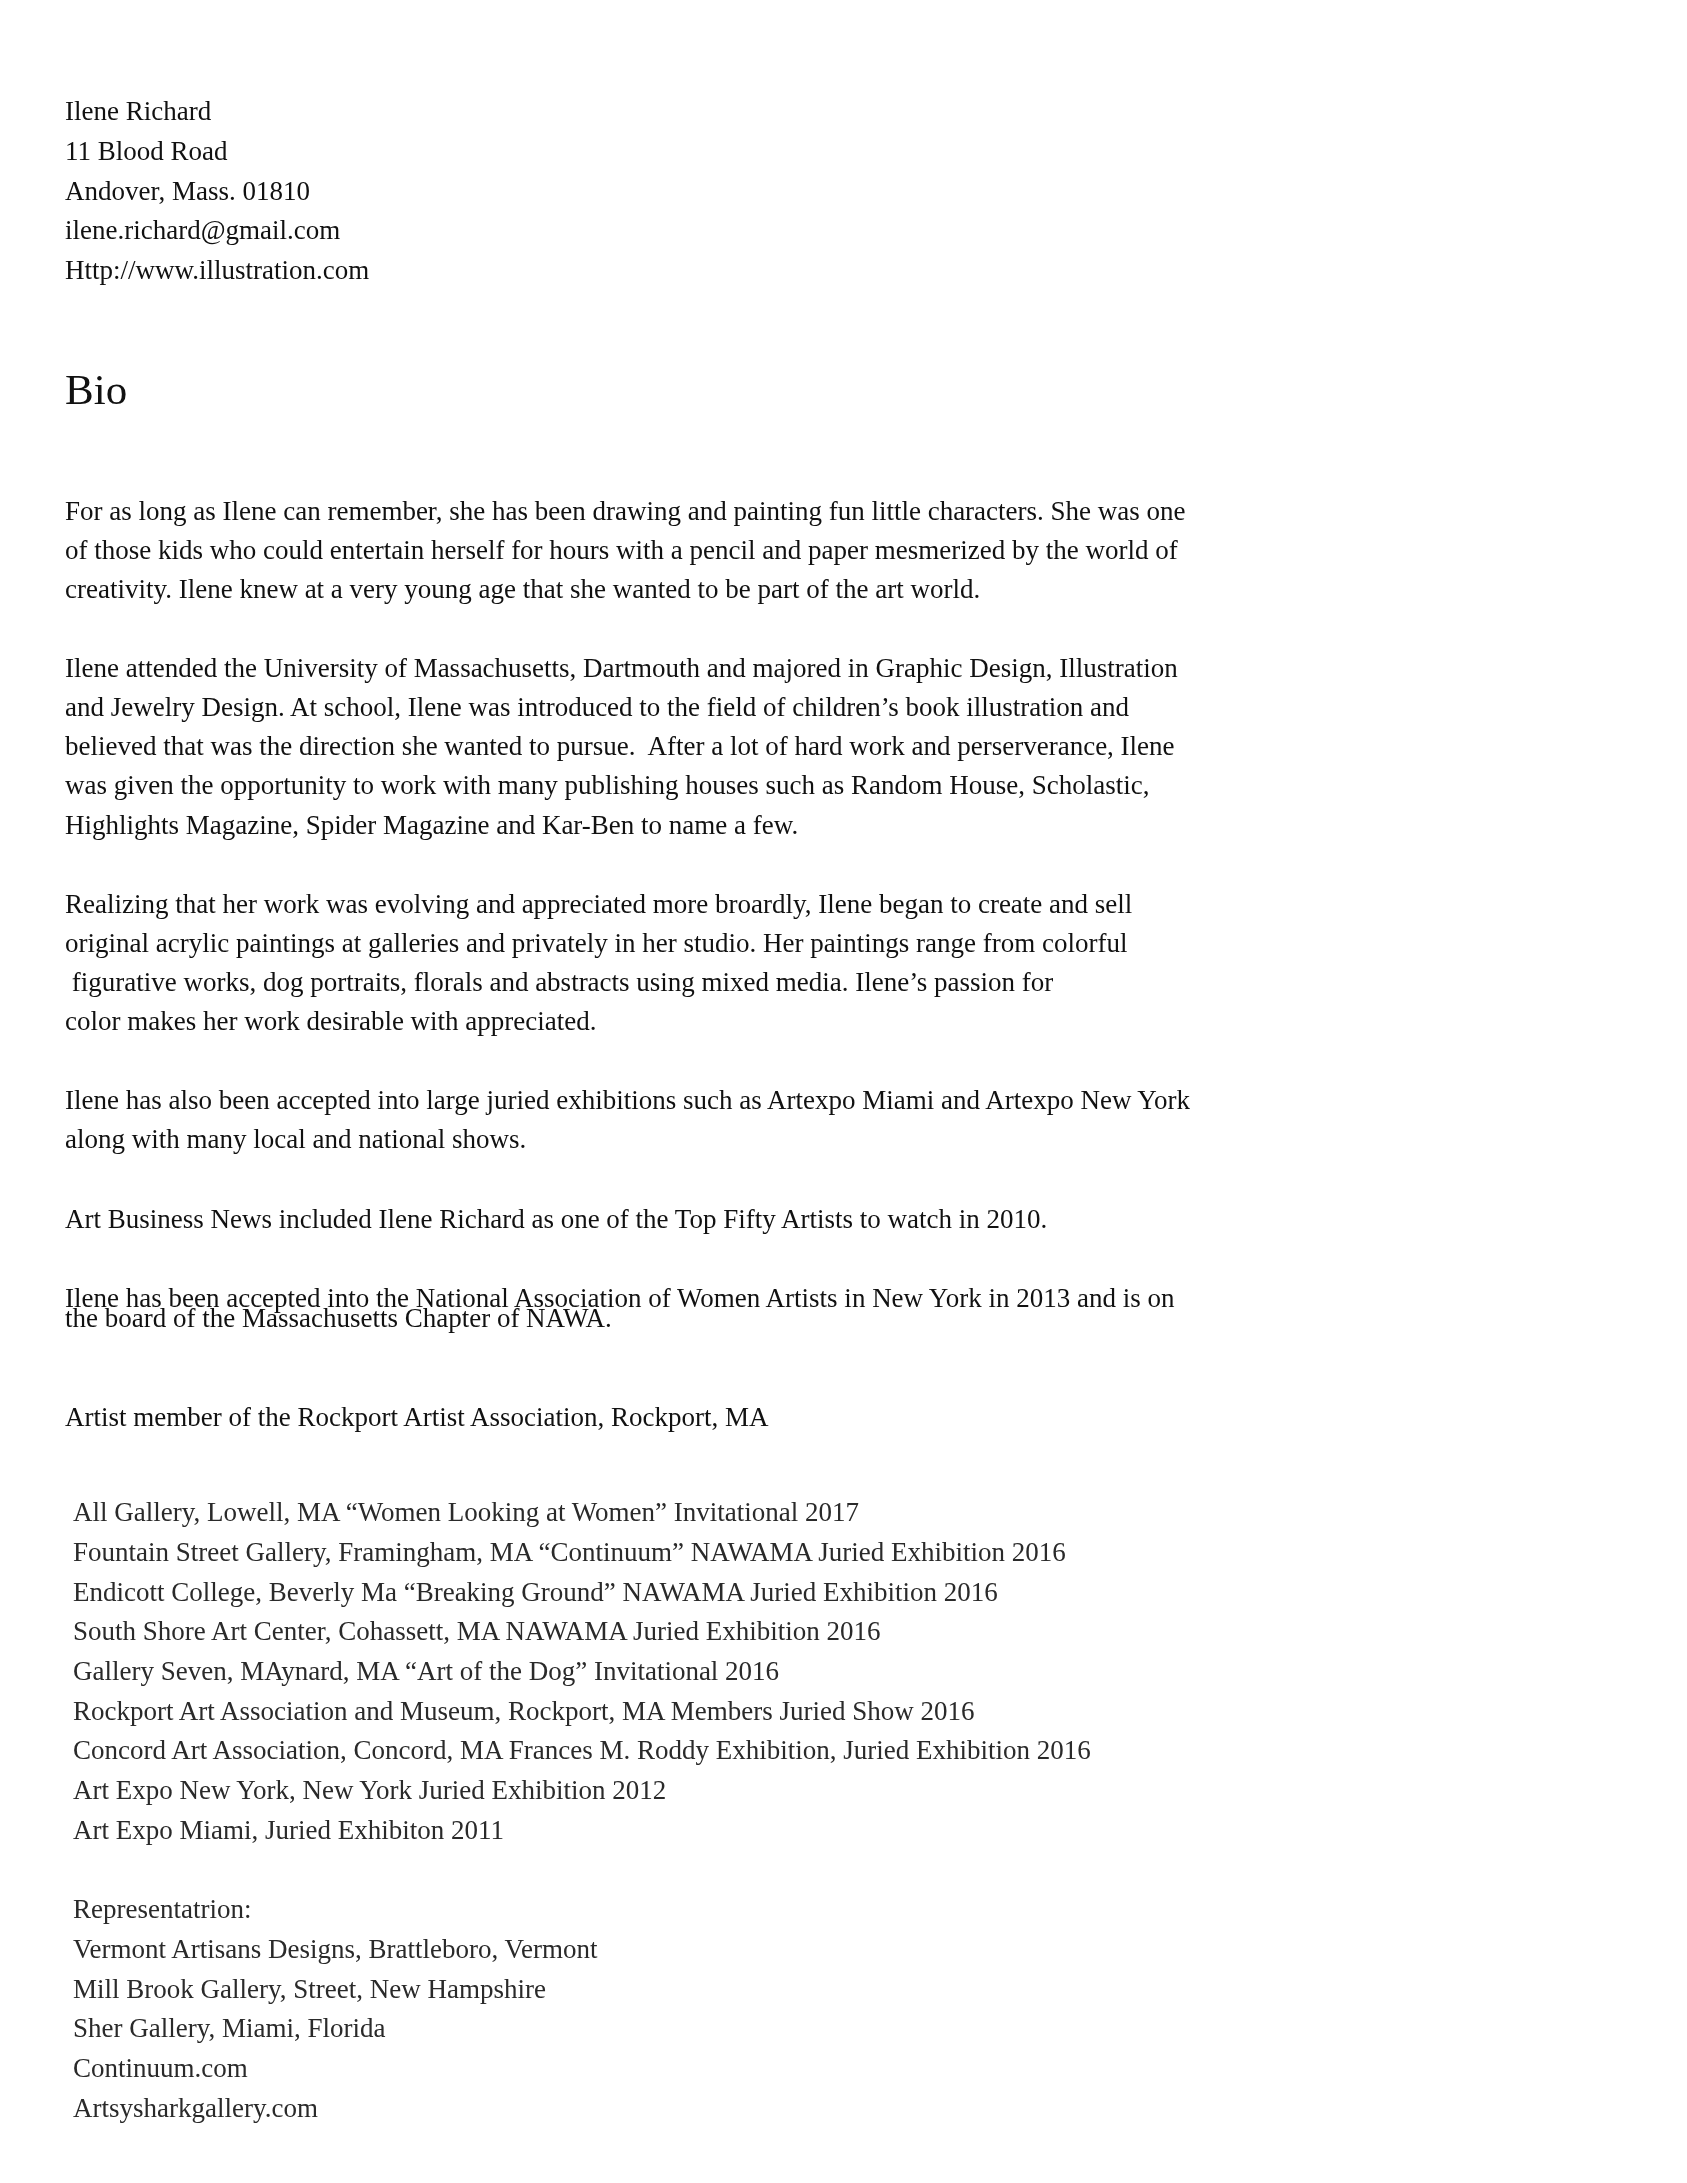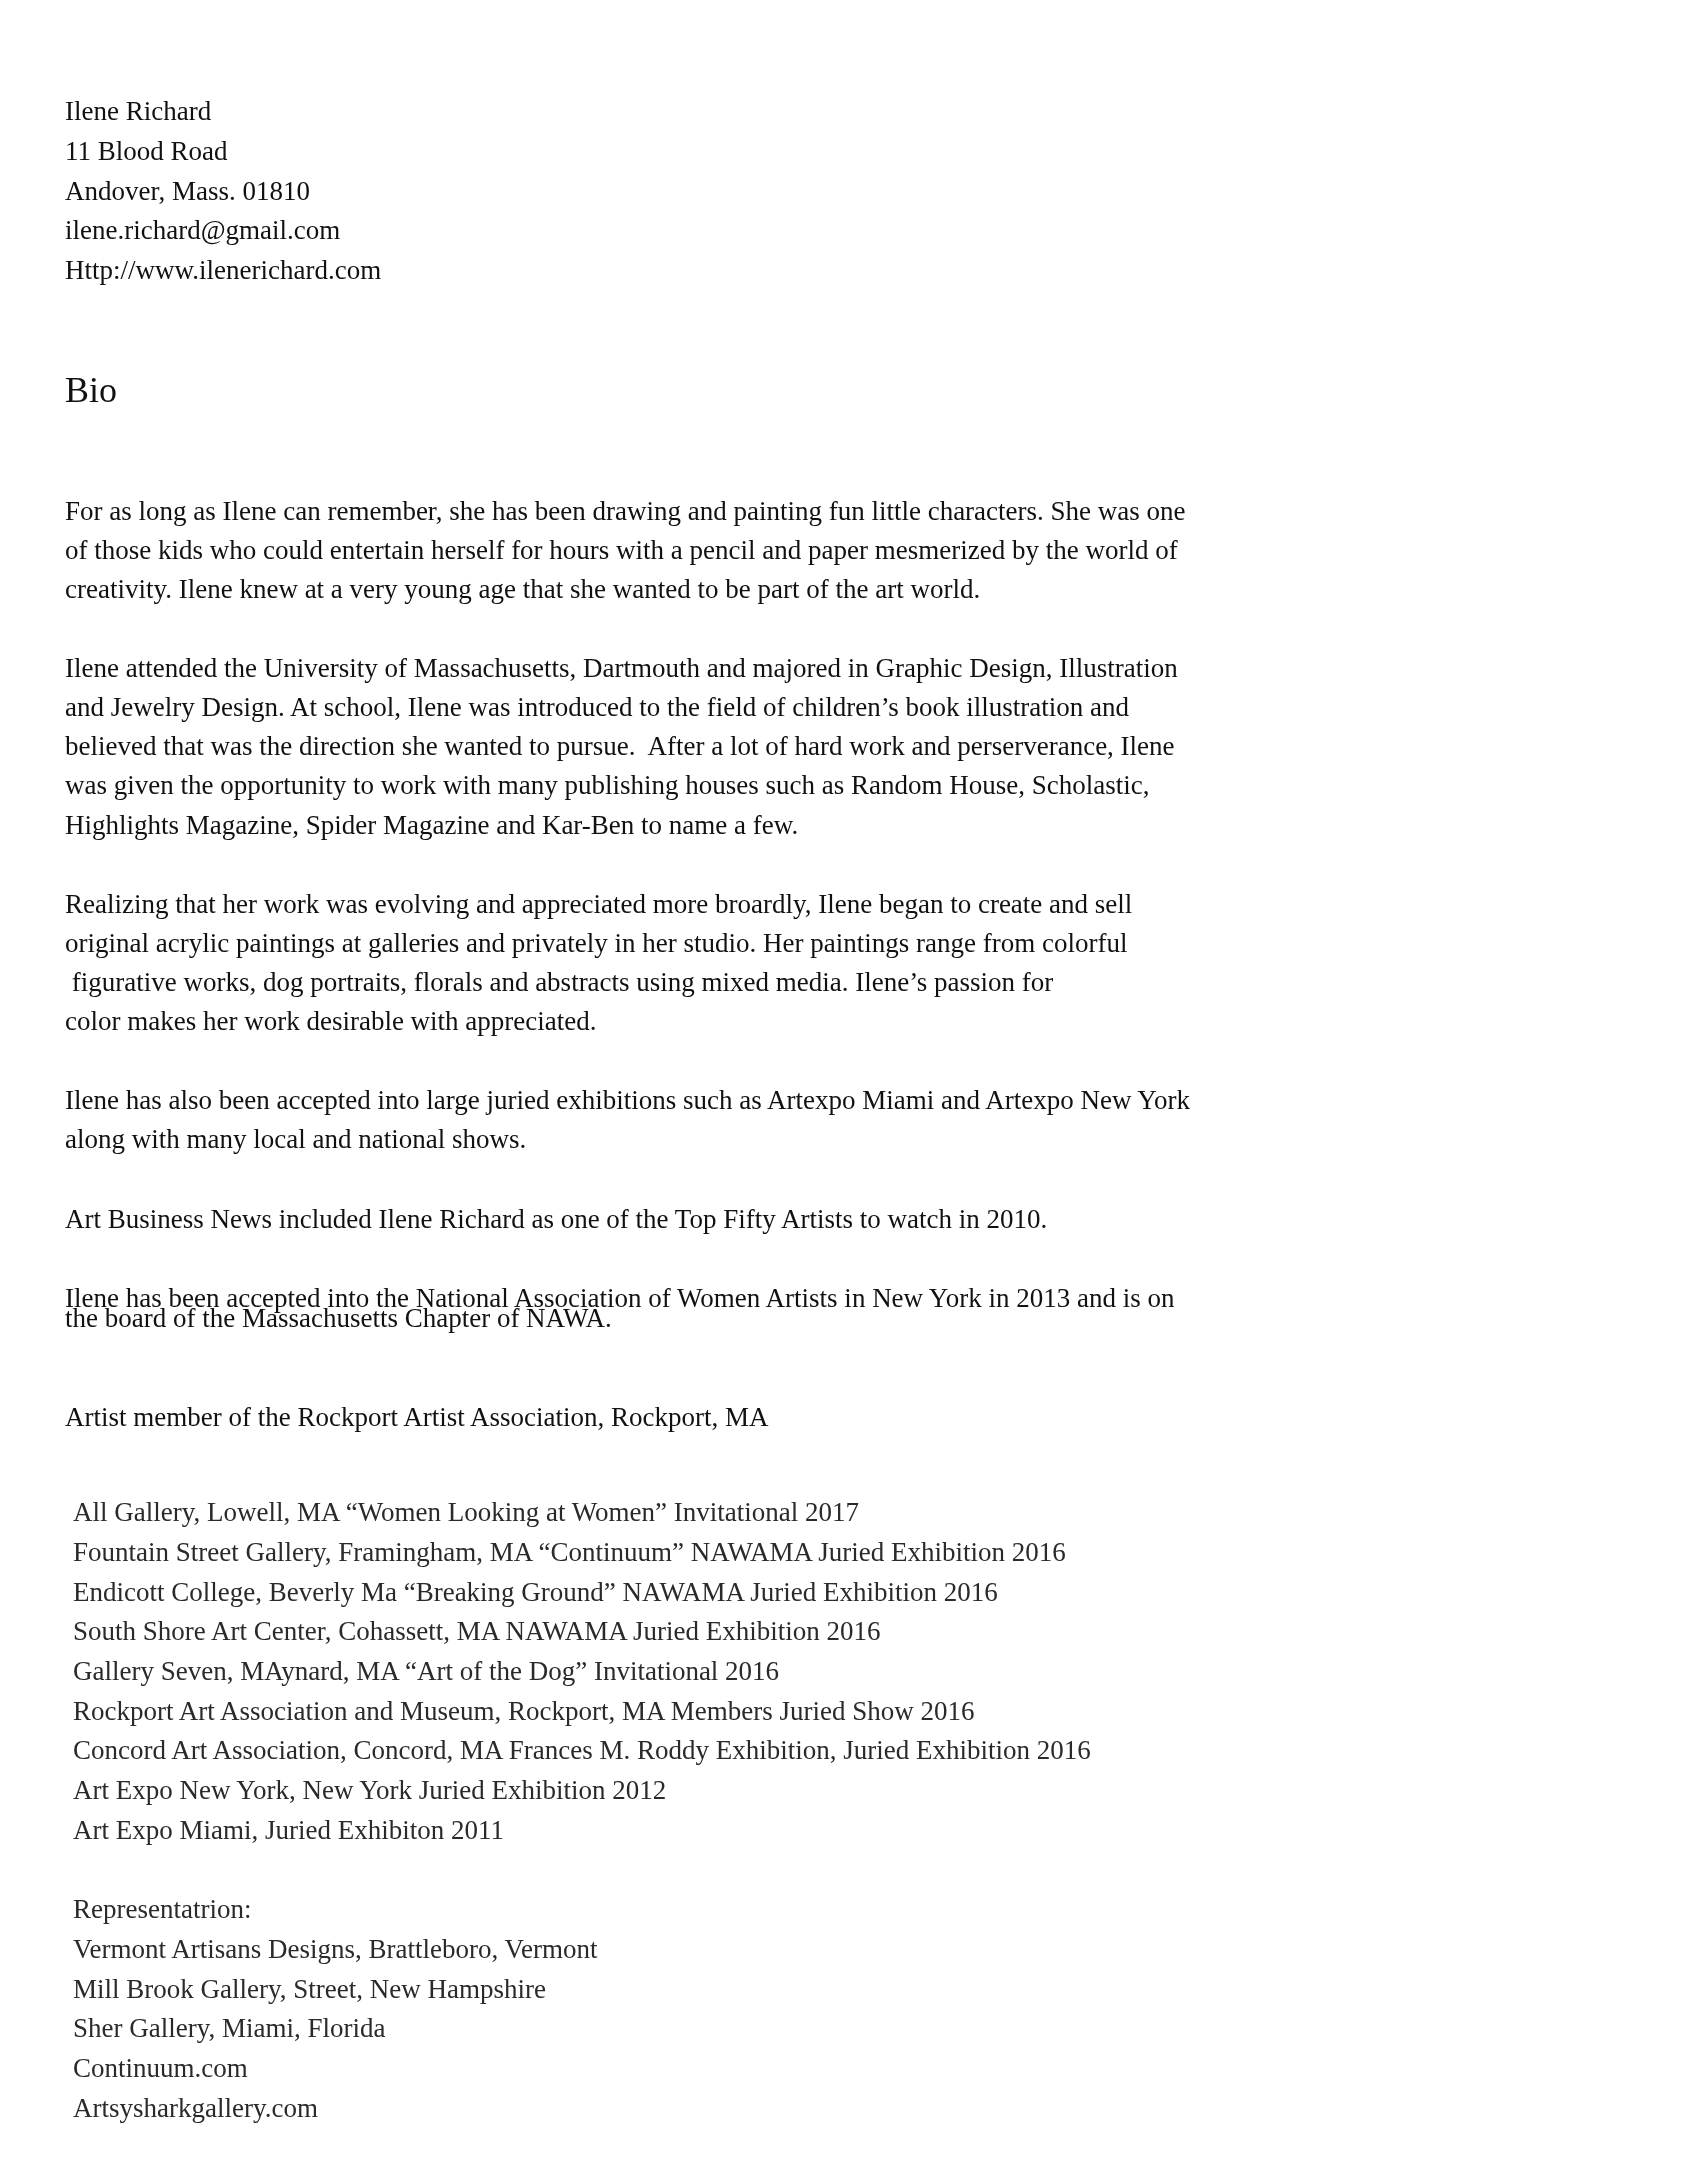--- a/index.html
+++ b/index.html
@@ -28,34 +28,34 @@
       font-size: 27px;
       line-height: 40px;
       color: #111111;
     }
     .list-line {
       color: #2a2a2a;
       left: 8px;
       margin-top: 9px;
     }
     .bio-heading {
-      font-size: 36px;
+      font-size: 43px;
     }
   </style>
 </head>
 <body>
 
 <div class="page">
 
   <div>
     <div class="line" style="top:91px">Ilene Richard</div>
     <div class="line" style="top:131px">11 Blood Road</div>
     <div class="line" style="top:171px">Andover, Mass. 01810</div>
     <div class="line" style="top:210px">ilene.richard@gmail.com</div>
-    <div class="line" style="top:250px">Http://www.ilenerichard.com</div>
+    <div class="line" style="top:250px">Http://www.illustration.com</div>
   </div>
 
   <div class="line bio-heading" style="top:370px">Bio</div>
 
   <div>
     <div class="line" style="top:491px">For as long as Ilene can remember, she has been drawing and painting fun little characters. She was one</div>
     <div class="line" style="top:530px">of those kids who could entertain herself for hours with a pencil and paper mesmerized by the world of</div>
     <div class="line" style="top:569px">creativity. Ilene knew at a very young age that she wanted to be part of the art world.</div>
   </div>
 

